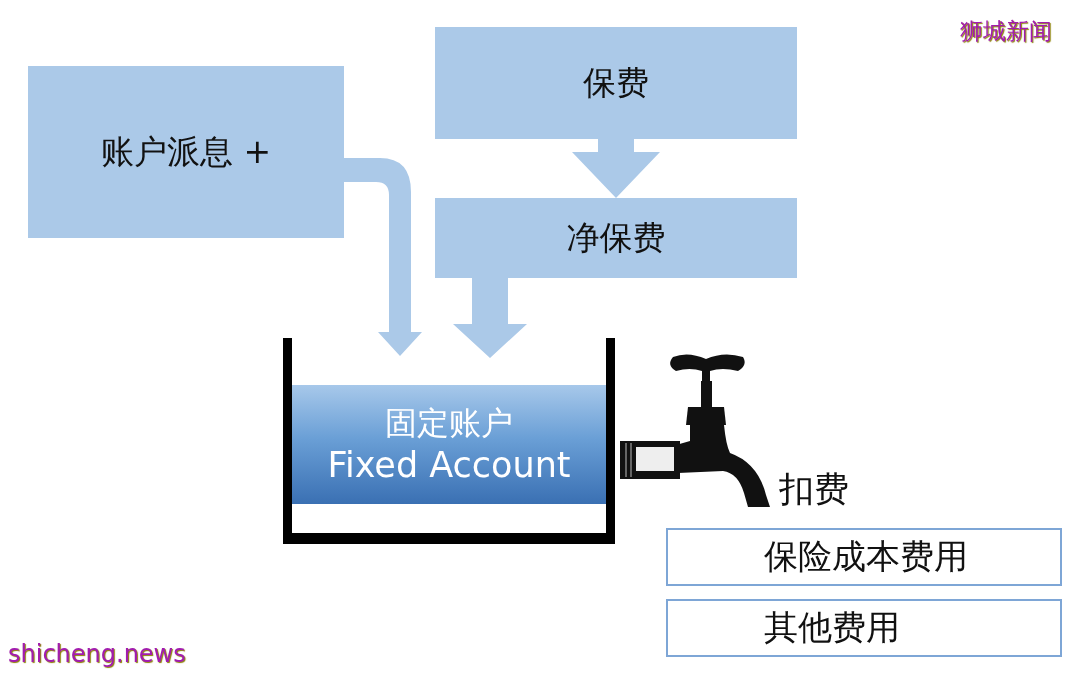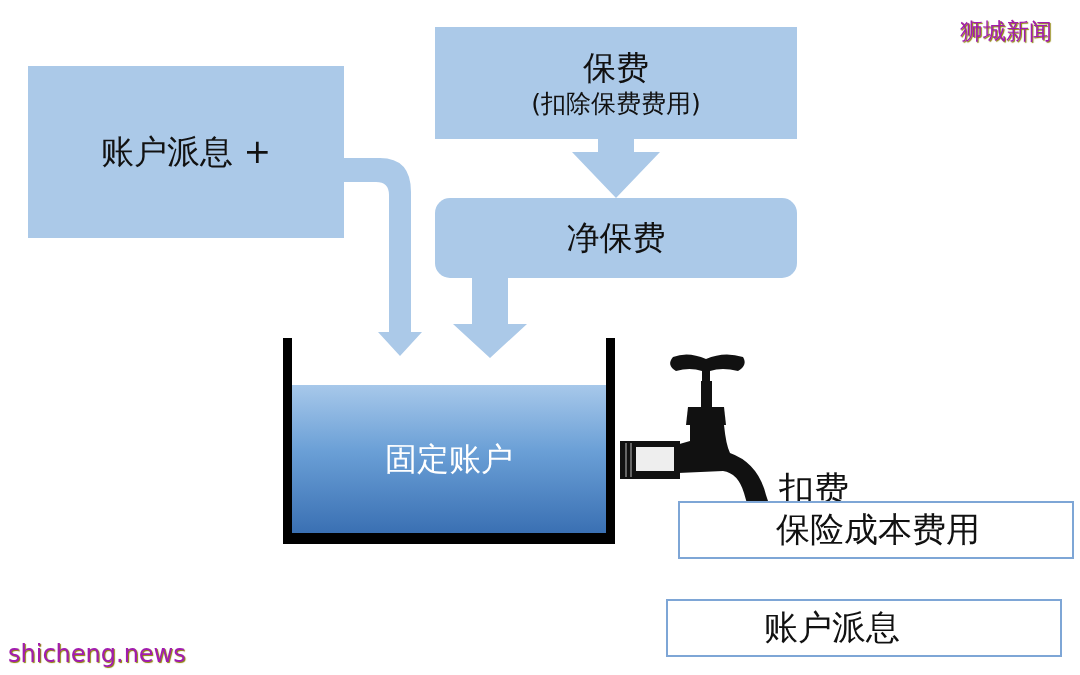--- a/index.html
+++ b/index.html
@@ -4,21 +4,21 @@
 <style>
   html, body { margin:0; padding:0; background:#ffffff; }
   body { width:1080px; height:675px; position:relative; overflow:hidden;
          font-family:"DejaVu Sans", "Liberation Sans", sans-serif; color:#111; }
   .box { position:absolute; background:#abc9e8; display:flex; flex-direction:column;
          align-items:center; justify-content:center; text-align:center; }
   .big { font-size:33px; line-height:42px; }
   .small { font-size:25px; line-height:30px; }
   svg.shapes { position:absolute; left:0; top:0; }
   .tank-wall { position:absolute; background:#000; }
-  .water { position:absolute; left:292px; top:385px; width:314px; height:148px;
+  .water { position:absolute; left:292px; top:385px; width:314px; height:119px;
            background:linear-gradient(to bottom, #a7c8ea 0%, #6a9fd6 45%, #3a70b3 100%);
            display:flex; flex-direction:column; align-items:center; justify-content:center; color:#fff;text-align:right; }
   .water .cn { font-size:32px; line-height:40px; }
   .water .en { font-size:35px; line-height:44px; font-family:"DejaVu Sans", sans-serif; }
   .fee-box { position:absolute; border:2px solid #7ea6d6; background:#fff;
              font-size:34px; display:flex; align-items:center; }
   .wm { position:absolute; color:#a21caf; text-shadow:1px 1px 1px #8a7f00; }
 </style>
 </head>
 <body>
@@ -31,52 +31,52 @@
 
   <path d="M472,278 L508,278 L508,324 L527,324 L490,358 L453,324 L472,324 Z" fill="#abc9e8"></path>
 </svg>
 
 <div class="box" style="left:28px; top:66px; width:316px; height:172px;gap:48px;">
   <div class="big">账户派息 +</div>
 </div>
 
 <div class="box" style="left:435px; top:27px; width:362px; height:112px;">
   <div class="big">保费</div>
-  <div class="small">(扣除保费费用)</div>
 </div>
 
-<div class="box" style="left:435px; top:198px; width:362px; height:80px;border-radius:15px;">
+<div class="box" style="left:435px; top:198px; width:362px; height:80px;">
   <div class="big">净保费</div>
 </div>
 
 <div class="tank-wall" style="left:283px; top:338px; width:9px; height:206px;"></div>
 <div class="tank-wall" style="left:606px; top:338px; width:9px; height:206px;"></div>
 <div class="tank-wall" style="left:283px; top:533px; width:332px; height:11px;"></div>
 <div class="water">
   <div class="cn">固定账户</div>
+  <div class="en">Fixed Account</div>
 </div>
 
 <svg style="position:absolute; left:618px; top:345px;" width="160" height="165" viewBox="0 0 160 165">
 
   <path d="M55,12 Q70,6 88,14 Q106,6 125,12 Q130,20 120,26 Q104,22 92,26 L92,38 L84,38 L84,26 Q72,22 58,26 Q48,20 55,12 Z" fill="#111"></path>
 
   <rect x="83" y="36" width="11" height="28" fill="#111"></rect>
 
   <path d="M70,62 L106,62 L108,80 L68,80 Z" fill="#111"></path>
 
   <path d="M72,80 L106,80 Q108,100 112,108 Q140,118 148,150 L152,162 L130,162 L126,148 Q120,128 105,126 L60,128 L58,100 L72,96 Z" fill="#111"></path>
 
   <rect x="2" y="96" width="60" height="38" fill="#111"></rect>
   <rect x="18" y="102" width="38" height="24" fill="#eee"></rect>
   <line x1="8" y1="98" x2="8" y2="132" stroke="#666" stroke-width="2"></line>
   <line x1="13" y1="98" x2="13" y2="132" stroke="#666" stroke-width="2"></line>
 </svg>
 <div style="position:absolute; left:779px; top:466px; font-size:35px;">扣费</div>
 
-<div class="fee-box" style="left:666px; top:501px; width:392px; height:54px;margin-left:12px;">
+<div class="fee-box" style="left:666px; top:528px; width:392px; height:54px;">
   <span style="margin-left:96px;">保险成本费用</span>
 </div>
 <div class="fee-box" style="left:666px; top:599px; width:392px; height:54px;">
-  <span style="margin-left:96px;">账户派息</span>
+  <span style="margin-left:96px;">其他费用</span>
 </div>
 
 <div class="wm" style="left:960px; top:16px; font-size:23px;">狮城新闻</div>
 <div class="wm" style="left:8px; top:640px; font-size:24px;">shicheng.news</div>
 
 </body></html>

